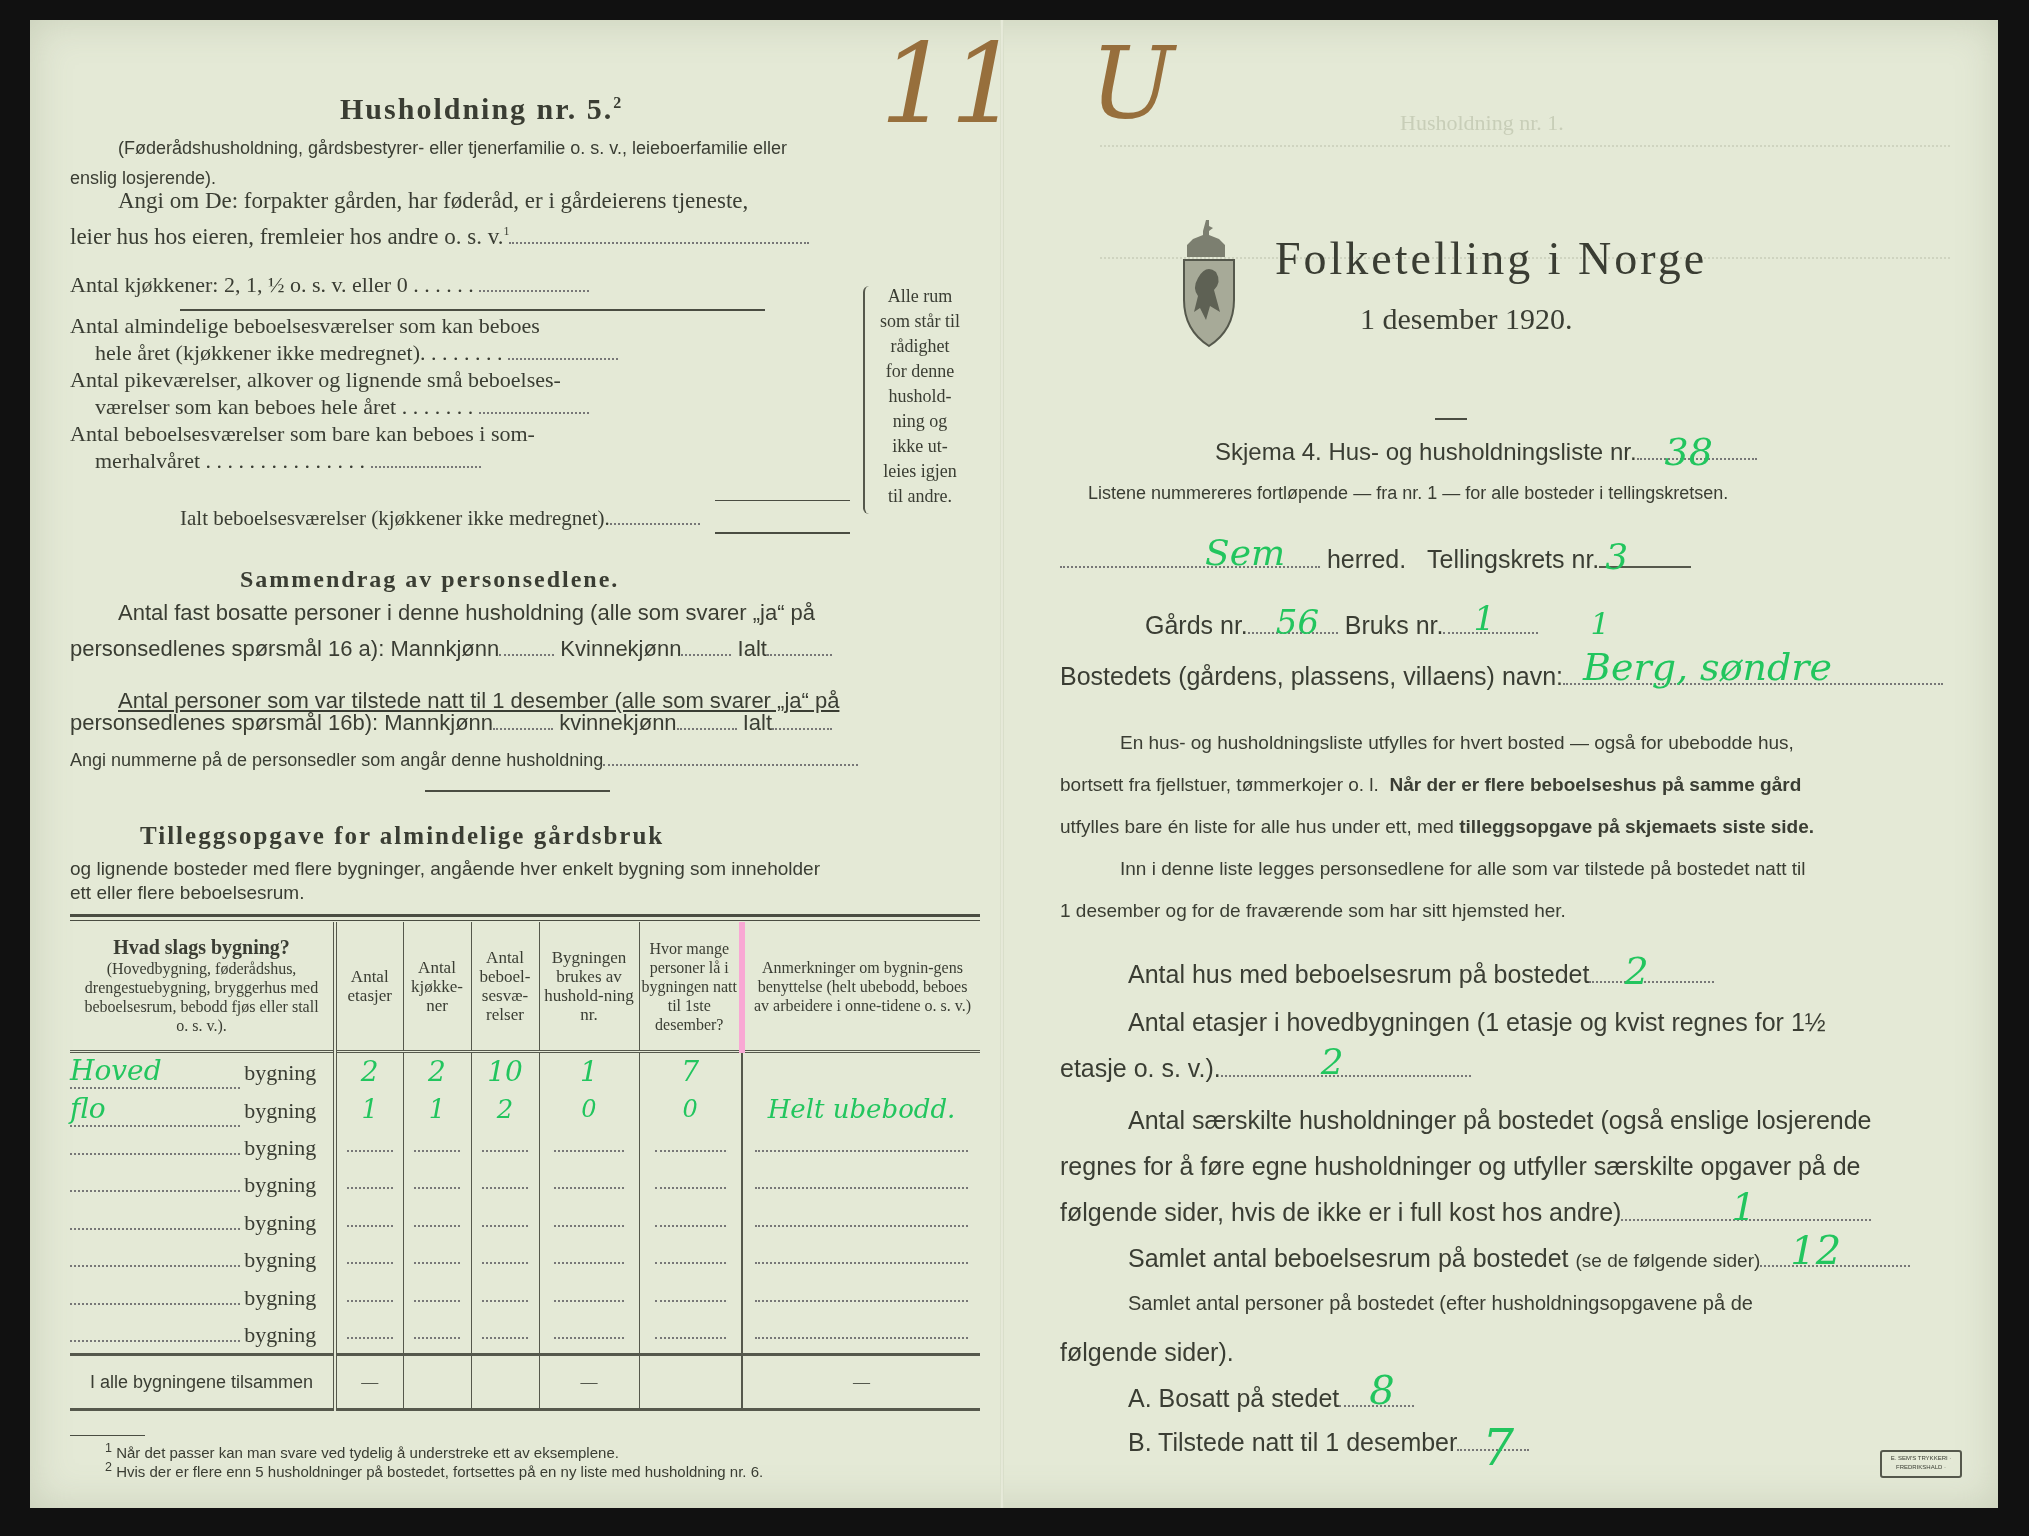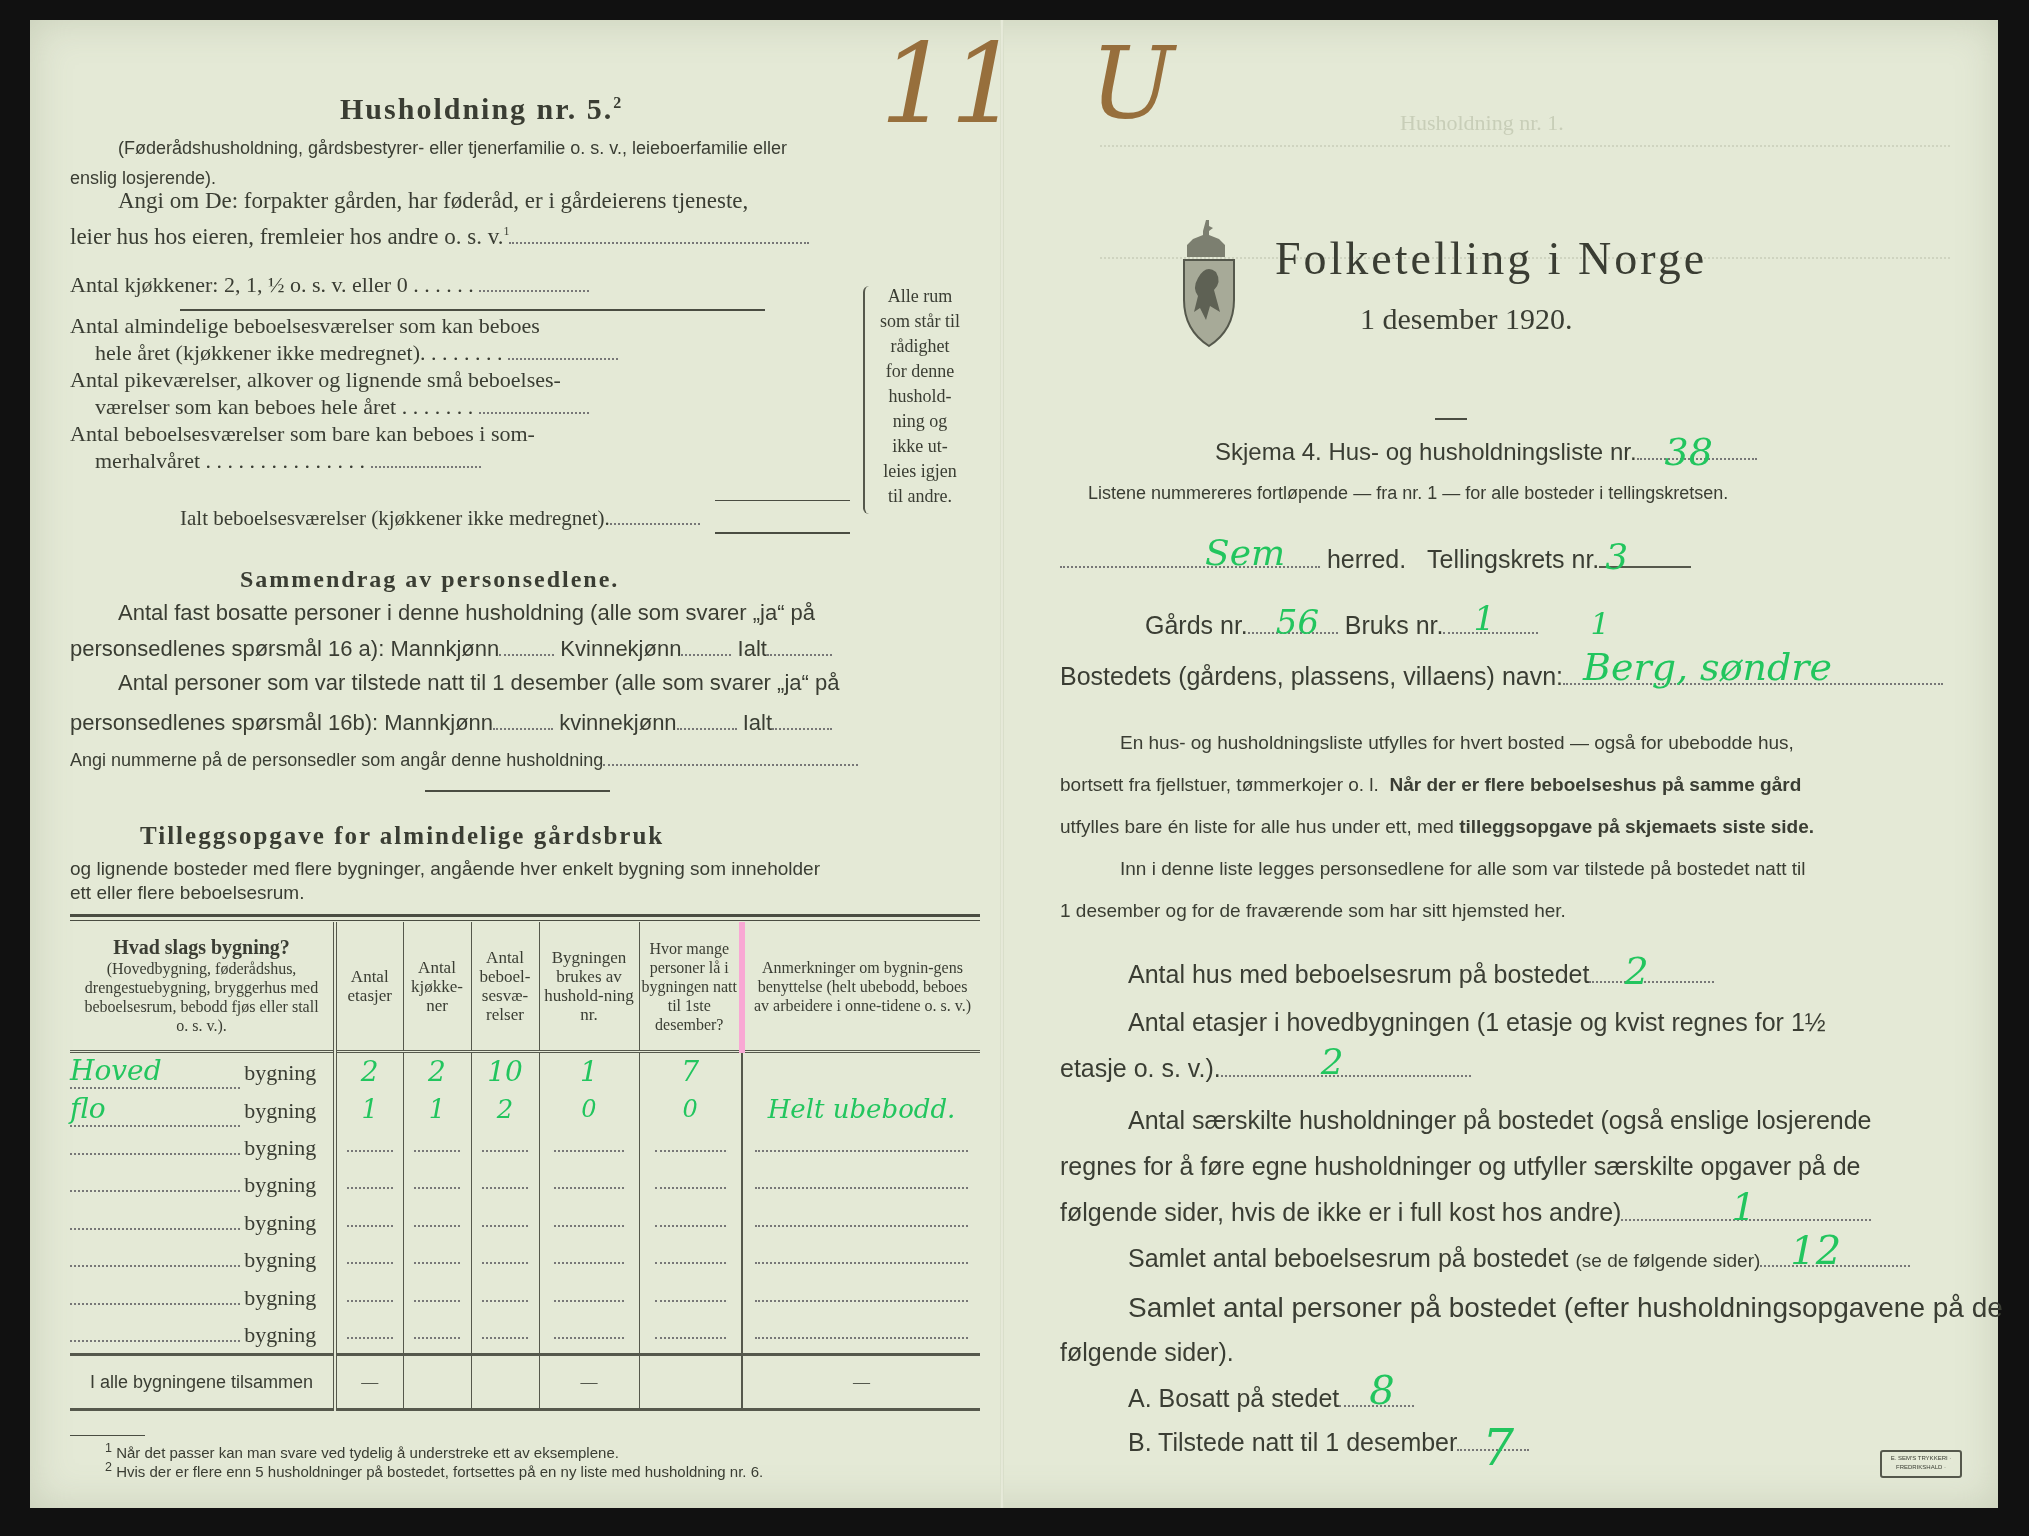--- a/index.html
+++ b/index.html
@@ -85,21 +85,21 @@
       <div>til andre.</div>
   </div>
 
   <div class="abs bold" style="left:170px;top:546px;font-size:24px;letter-spacing:2px;">Sammendrag av personsedlene.</div>
   <div class="abs cond" style="left:48px;top:580px;font-size:22px;">Antal fast bosatte personer i denne husholdning (alle som svarer „ja“ på</div>
   <div class="abs cond" style="left:0;top:616px;font-size:22px;">
     <span>personsedlenes spørsmål 16 a): Mannkjønn</span><span class="dots" style="width:55px;"></span>
     <span>Kvinnekjønn</span><span class="dots" style="width:50px;"></span>
     <span>Ialt</span><span class="dots" style="width:65px;"></span>
   </div>
-  <div class="abs cond" style="left:48px;top:650px;font-size:22px;">Antal personer som var tilstede natt til 1 desember (alle som svarer „ja“ på</div>
+  <div class="abs cond" style="left:48px;top:668px;font-size:22px;text-decoration:underline;">Antal personer som var tilstede natt til 1 desember (alle som svarer „ja“ på</div>
   <div class="abs cond" style="left:0;top:690px;font-size:22px;">
     <span>personsedlenes spørsmål 16b): Mannkjønn</span><span class="dots" style="width:60px;"></span>
     <span>kvinnekjønn</span><span class="dots" style="width:60px;"></span>
     <span>Ialt</span><span class="dots" style="width:60px;"></span>
   </div>
   <div class="abs cond" style="left:0;top:730px;font-size:18px;">
     <span>Angi nummerne på de personsedler som angår denne husholdning</span><span class="dots" style="width:255px;"></span>
   </div>
   <div class="rule" style="left:355px;top:770px;width:185px;height:2px;"></div>
 
@@ -282,21 +282,21 @@
     <span>etasje o. s. v.).</span><span style="display:inline-block;width:250px;border-bottom:2px dotted #777;position:relative;"><span class="hand abs" style="left:100px;top:-34px;font-size:36px;">2</span></span>
   </div>
   <div class="abs cond" style="left:68px;top:1086px;font-size:25px;">Antal særskilte husholdninger på bostedet (også enslige losjerende</div>
   <div class="abs cond" style="left:0;top:1132px;font-size:25px;">regnes for å føre egne husholdninger og utfyller særskilte opgaver på de</div>
   <div class="abs cond" style="left:0;top:1178px;font-size:25px;">
     <span>følgende sider, hvis de ikke er i full kost hos andre)</span><span style="display:inline-block;width:250px;border-bottom:2px dotted #777;position:relative;"><span class="hand abs" style="left:110px;top:-34px;font-size:38px;">1</span></span>
   </div>
   <div class="abs cond" style="left:68px;top:1224px;font-size:25px;">
     <span>Samlet antal beboelsesrum på bostedet</span> <span style="font-size:19px;">(se de følgende sider)</span><span style="display:inline-block;width:150px;border-bottom:2px dotted #777;position:relative;"><span class="hand abs" style="left:30px;top:-38px;font-size:40px;">12</span></span>
   </div>
-  <div class="abs cond" style="left:68px;top:1272px;font-size:28px;">Samlet antal personer på bostedet (efter husholdningsopgavene på de</div>
+  <div class="abs cond" style="left:68px;top:1272px;font-size:20px;">Samlet antal personer på bostedet (efter husholdningsopgavene på de</div>
   <div class="abs cond" style="left:0;top:1318px;font-size:25px;">følgende sider).</div>
   <div class="abs cond" style="left:68px;top:1364px;font-size:25px;">
     <span>A.  Bosatt på stedet</span><span style="display:inline-block;width:75px;border-bottom:2px dotted #777;position:relative;"><span class="hand abs" style="left:30px;top:-38px;font-size:40px;">8</span></span>
   </div>
   <div class="abs cond" style="left:68px;top:1408px;font-size:25px;">
     <span>B.  Tilstede natt til 1 desember</span><span style="display:inline-block;width:72px;border-bottom:2px dotted #777;position:relative;"><span class="hand abs" style="left:25px;top:-30px;font-size:50px;">7</span></span>
   </div>
 
   <div class="abs cond" style="left:820px;top:1430px;width:78px;height:22px;border:2px solid #55584c;border-radius:3px;font-size:6px;line-height:9px;text-align:center;white-space:normal;padding-top:2px;">E. SEM'S TRYKKERI · FREDRIKSHALD ·</div>
 </div>

